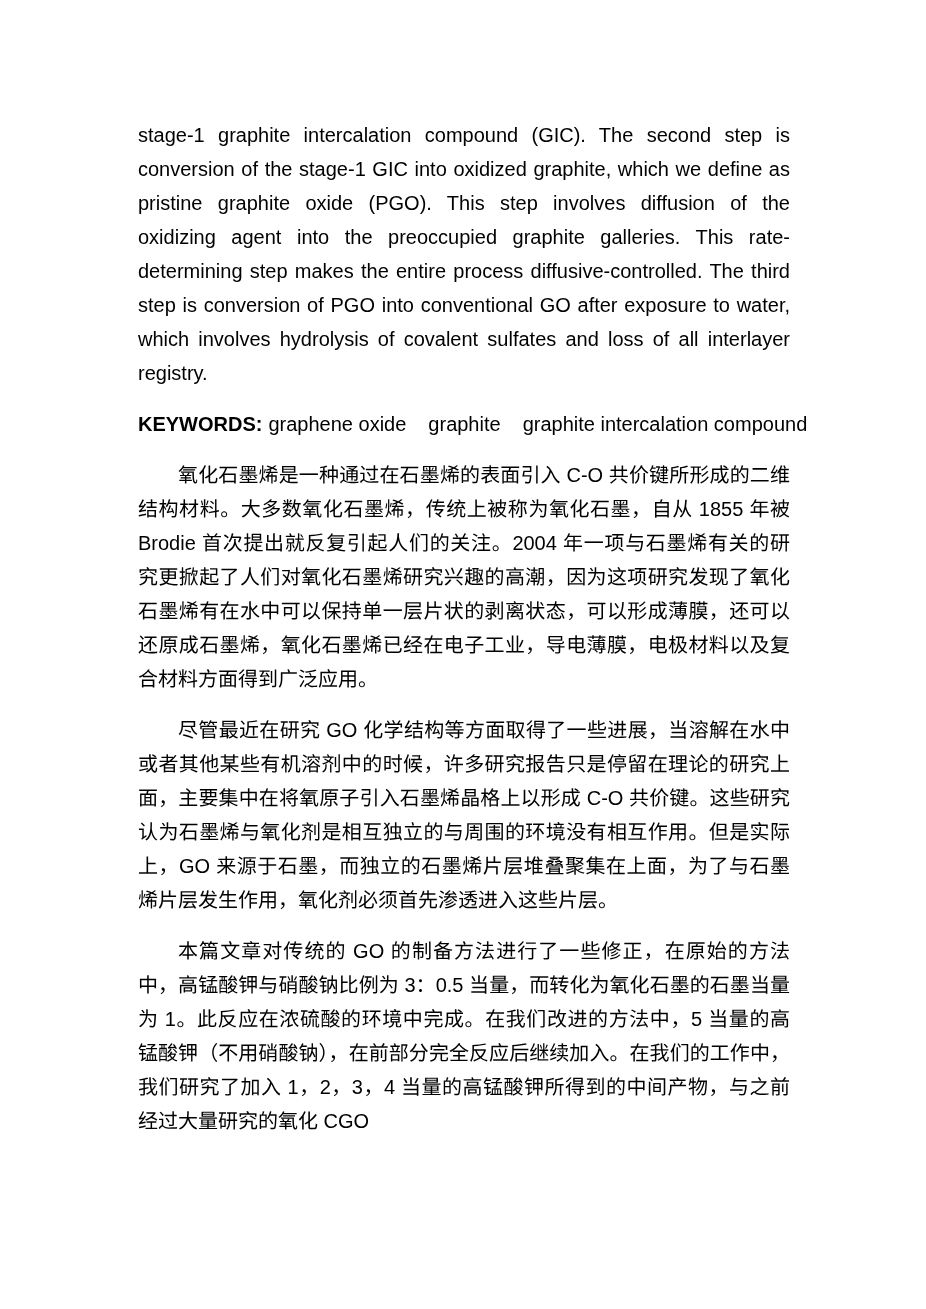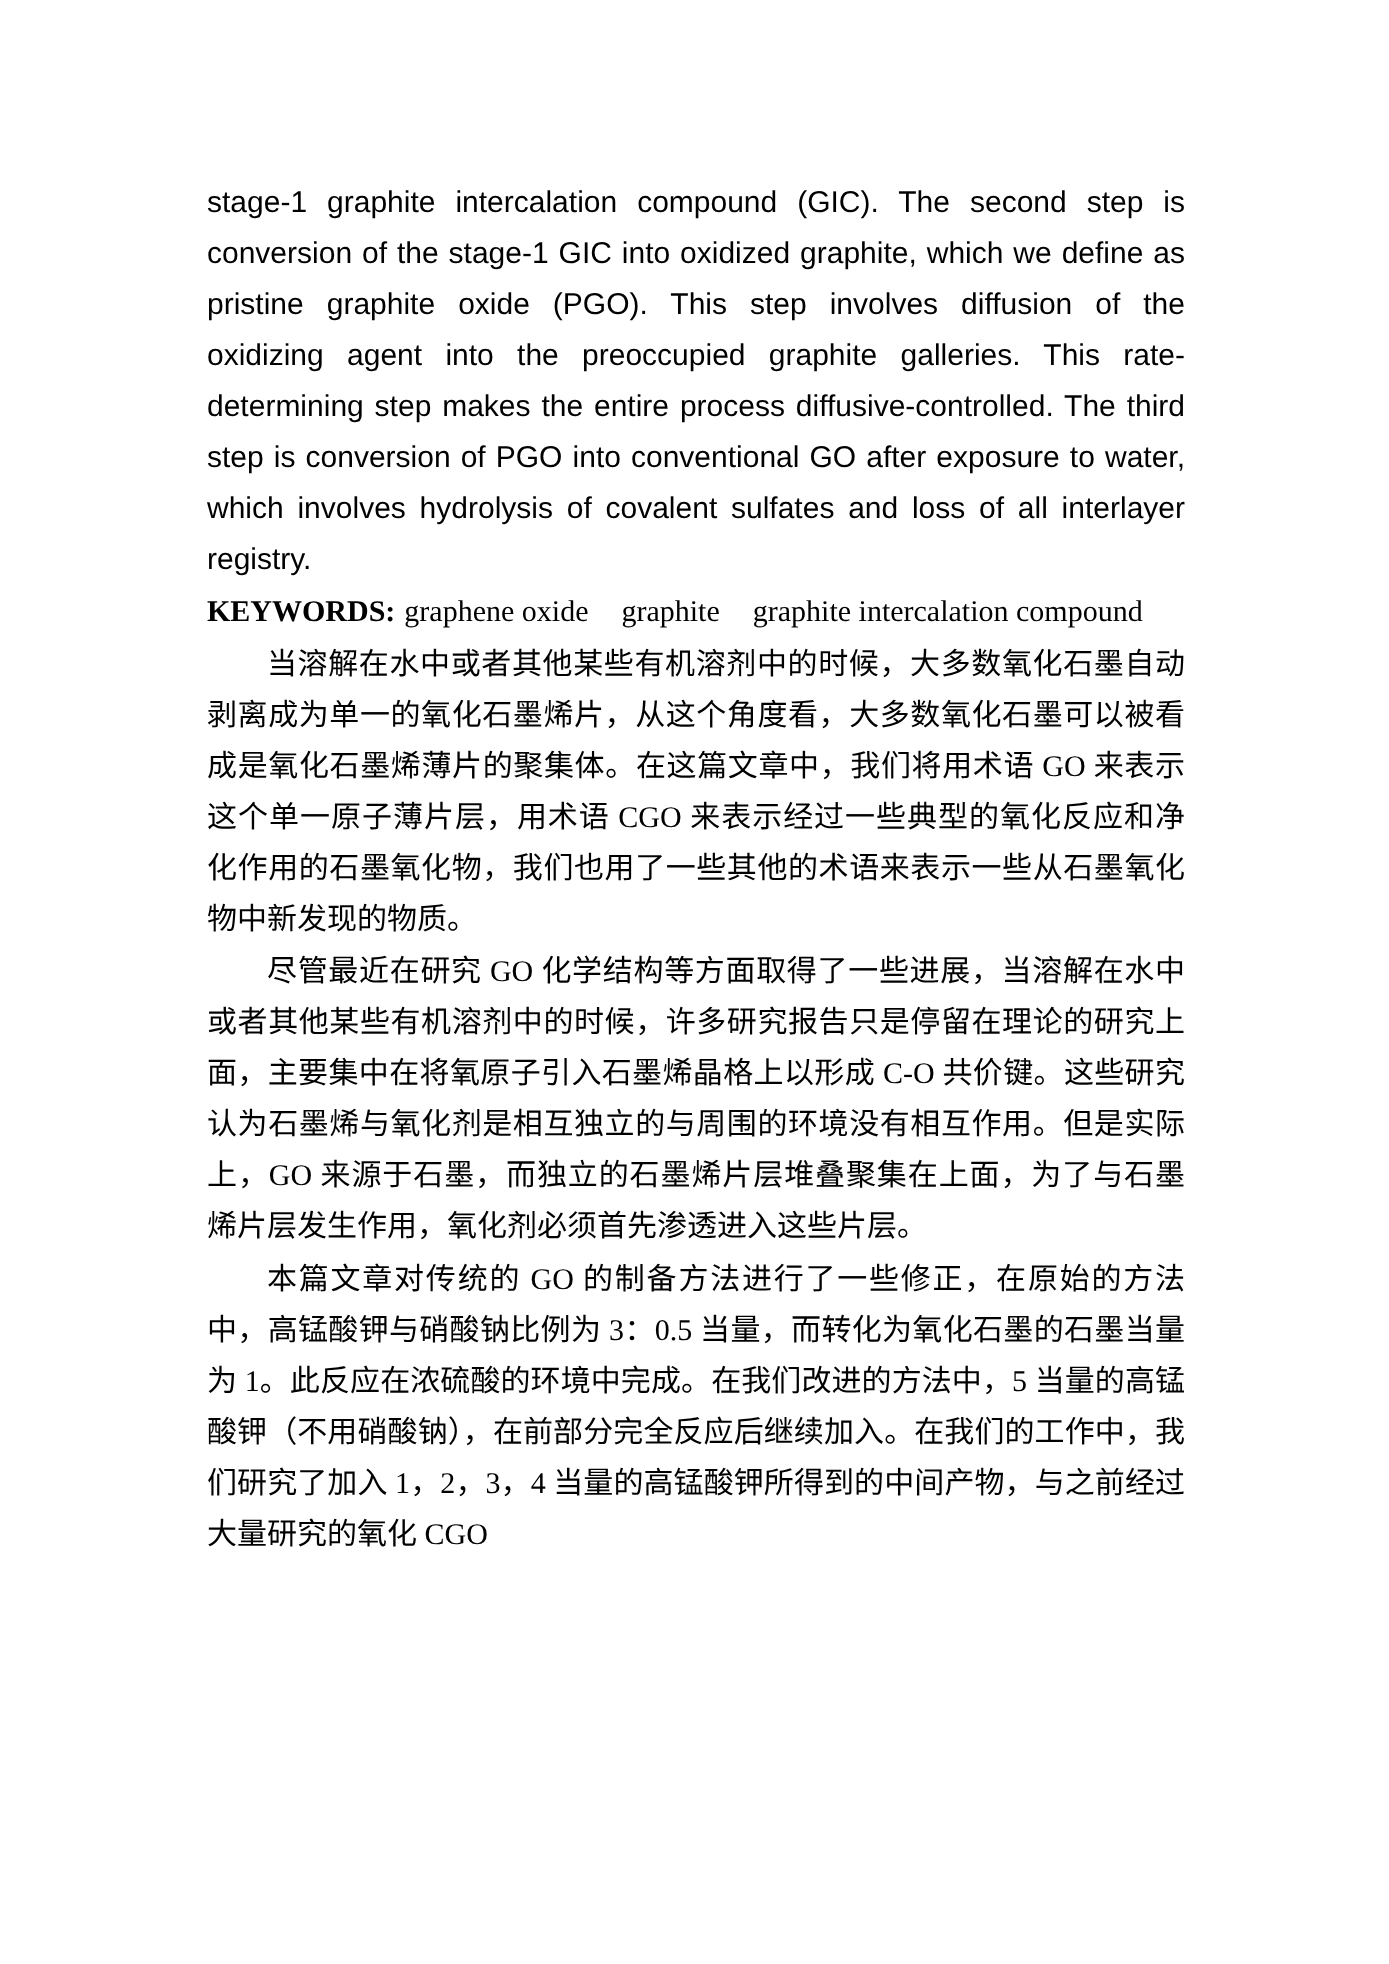--- a/index.html
+++ b/index.html
@@ -21,22 +21,21 @@
     color: #000000;
     font-family: "Liberation Sans", "DejaVu Sans", sans-serif;
     font-size: 20px;
     line-height: 34px;
   }
   .page p {
     margin: 0;
     text-align: justify;
   }
   .page p + p {
-    margin-top: 1px;
-    font-family: Liberation Serif, serif;
+    margin-top: 17px;
   }
   .en-para {
     word-spacing: 1px;
   }
   .keywords-line {
     text-align: left;
     white-space: nowrap;
   }
   .kw-label {
     font-weight: bold;
@@ -51,20 +50,20 @@
 </style>
 </head>
 <body>
 
 <div class="page">
 
   <p class="en-para">stage-1 graphite intercalation compound (GIC). The second step is conversion of the stage-1 GIC into oxidized graphite, which we define as pristine graphite oxide (PGO). This step involves diffusion of the oxidizing agent into the preoccupied graphite galleries. This rate-determining step makes the entire process diffusive-controlled. The third step is conversion of PGO into conventional GO after exposure to water, which involves hydrolysis of covalent sulfates and loss of all interlayer registry.</p>
 
   <p class="keywords-line"><span class="kw-label">KEYWORDS:</span><span class="kw-term">graphene oxide</span><span class="kw-term">graphite</span><span class="kw-term">graphite intercalation compound</span></p>
 
+  <p class="cn-para" lang="zh-CN">氧化石墨烯是一种通过在石墨烯的表面引入 C-O 共价键所形成的二维结构材料。大多数氧化石墨烯，传统上被称为氧化石墨，自从 1855 年被 Brodie 首次提出就反复引起人们的关注。2004 年一项与石墨烯有关的研究更掀起了人们对氧化石墨烯研究兴趣的高潮，因为这项研究发现了氧化石墨烯有在水中可以保持单一层片状的剥离状态，可以形成薄膜，还可以还原成石墨烯，氧化石墨烯已经在电子工业，导电薄膜，电极材料以及复合材料方面得到广泛应用。</p>
 
-  <p class="cn-para" lang="zh-CN">当溶解在水中或者其他某些有机溶剂中的时候，大多数氧化石墨自动剥离成为单一的氧化石墨烯片，从这个角度看，大多数氧化石墨可以被看成是氧化石墨烯薄片的聚集体。在这篇文章中，我们将用术语 GO 来表示这个单一原子薄片层，用术语 CGO 来表示经过一些典型的氧化反应和净化作用的石墨氧化物，我们也用了一些其他的术语来表示一些从石墨氧化物中新发现的物质。</p>
 
   <p class="cn-para" lang="zh-CN">尽管最近在研究 GO 化学结构等方面取得了一些进展，当溶解在水中或者其他某些有机溶剂中的时候，许多研究报告只是停留在理论的研究上面，主要集中在将氧原子引入石墨烯晶格上以形成 C-O 共价键。这些研究认为石墨烯与氧化剂是相互独立的与周围的环境没有相互作用。但是实际上，GO 来源于石墨，而独立的石墨烯片层堆叠聚集在上面，为了与石墨烯片层发生作用，氧化剂必须首先渗透进入这些片层。</p>
 
   <p class="cn-para" lang="zh-CN">本篇文章对传统的 GO 的制备方法进行了一些修正，在原始的方法中，高锰酸钾与硝酸钠比例为 3：0.5 当量，而转化为氧化石墨的石墨当量为 1。此反应在浓硫酸的环境中完成。在我们改进的方法中，5 当量的高锰酸钾（不用硝酸钠），在前部分完全反应后继续加入。在我们的工作中，我们研究了加入 1，2，3，4 当量的高锰酸钾所得到的中间产物，与之前经过大量研究的氧化 CGO</p>
 
 </div>
 
 </body></html>

